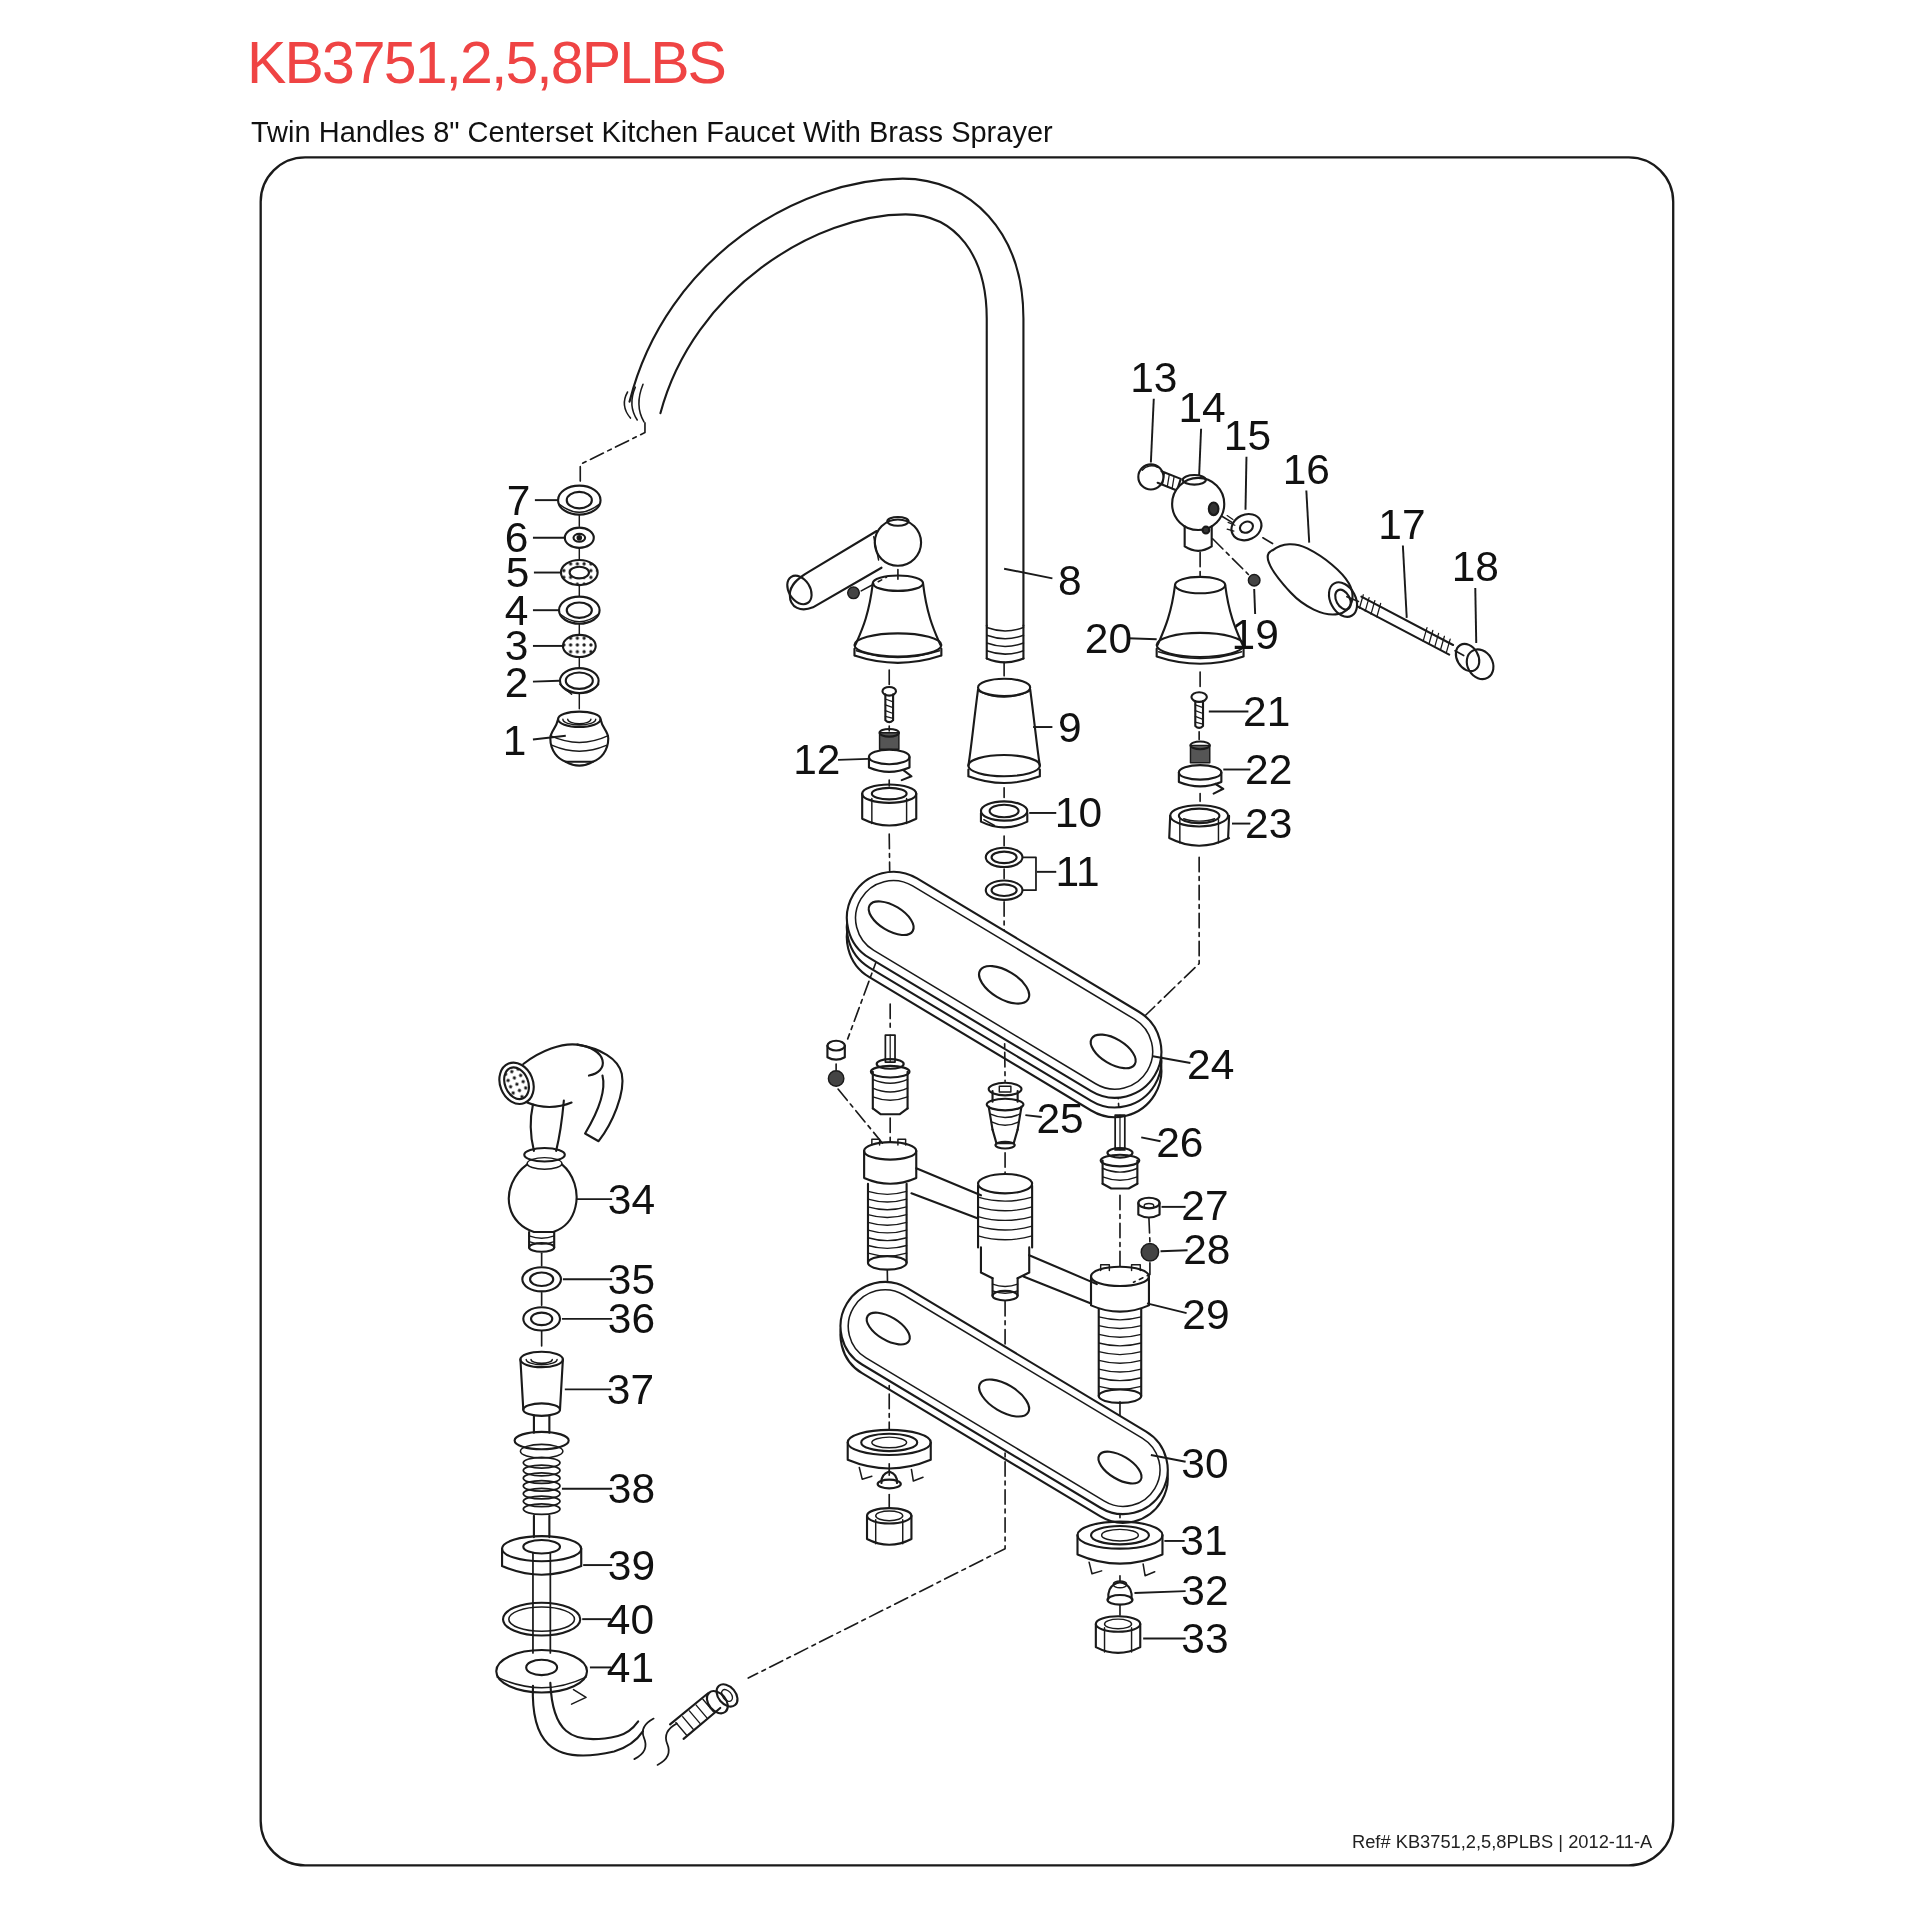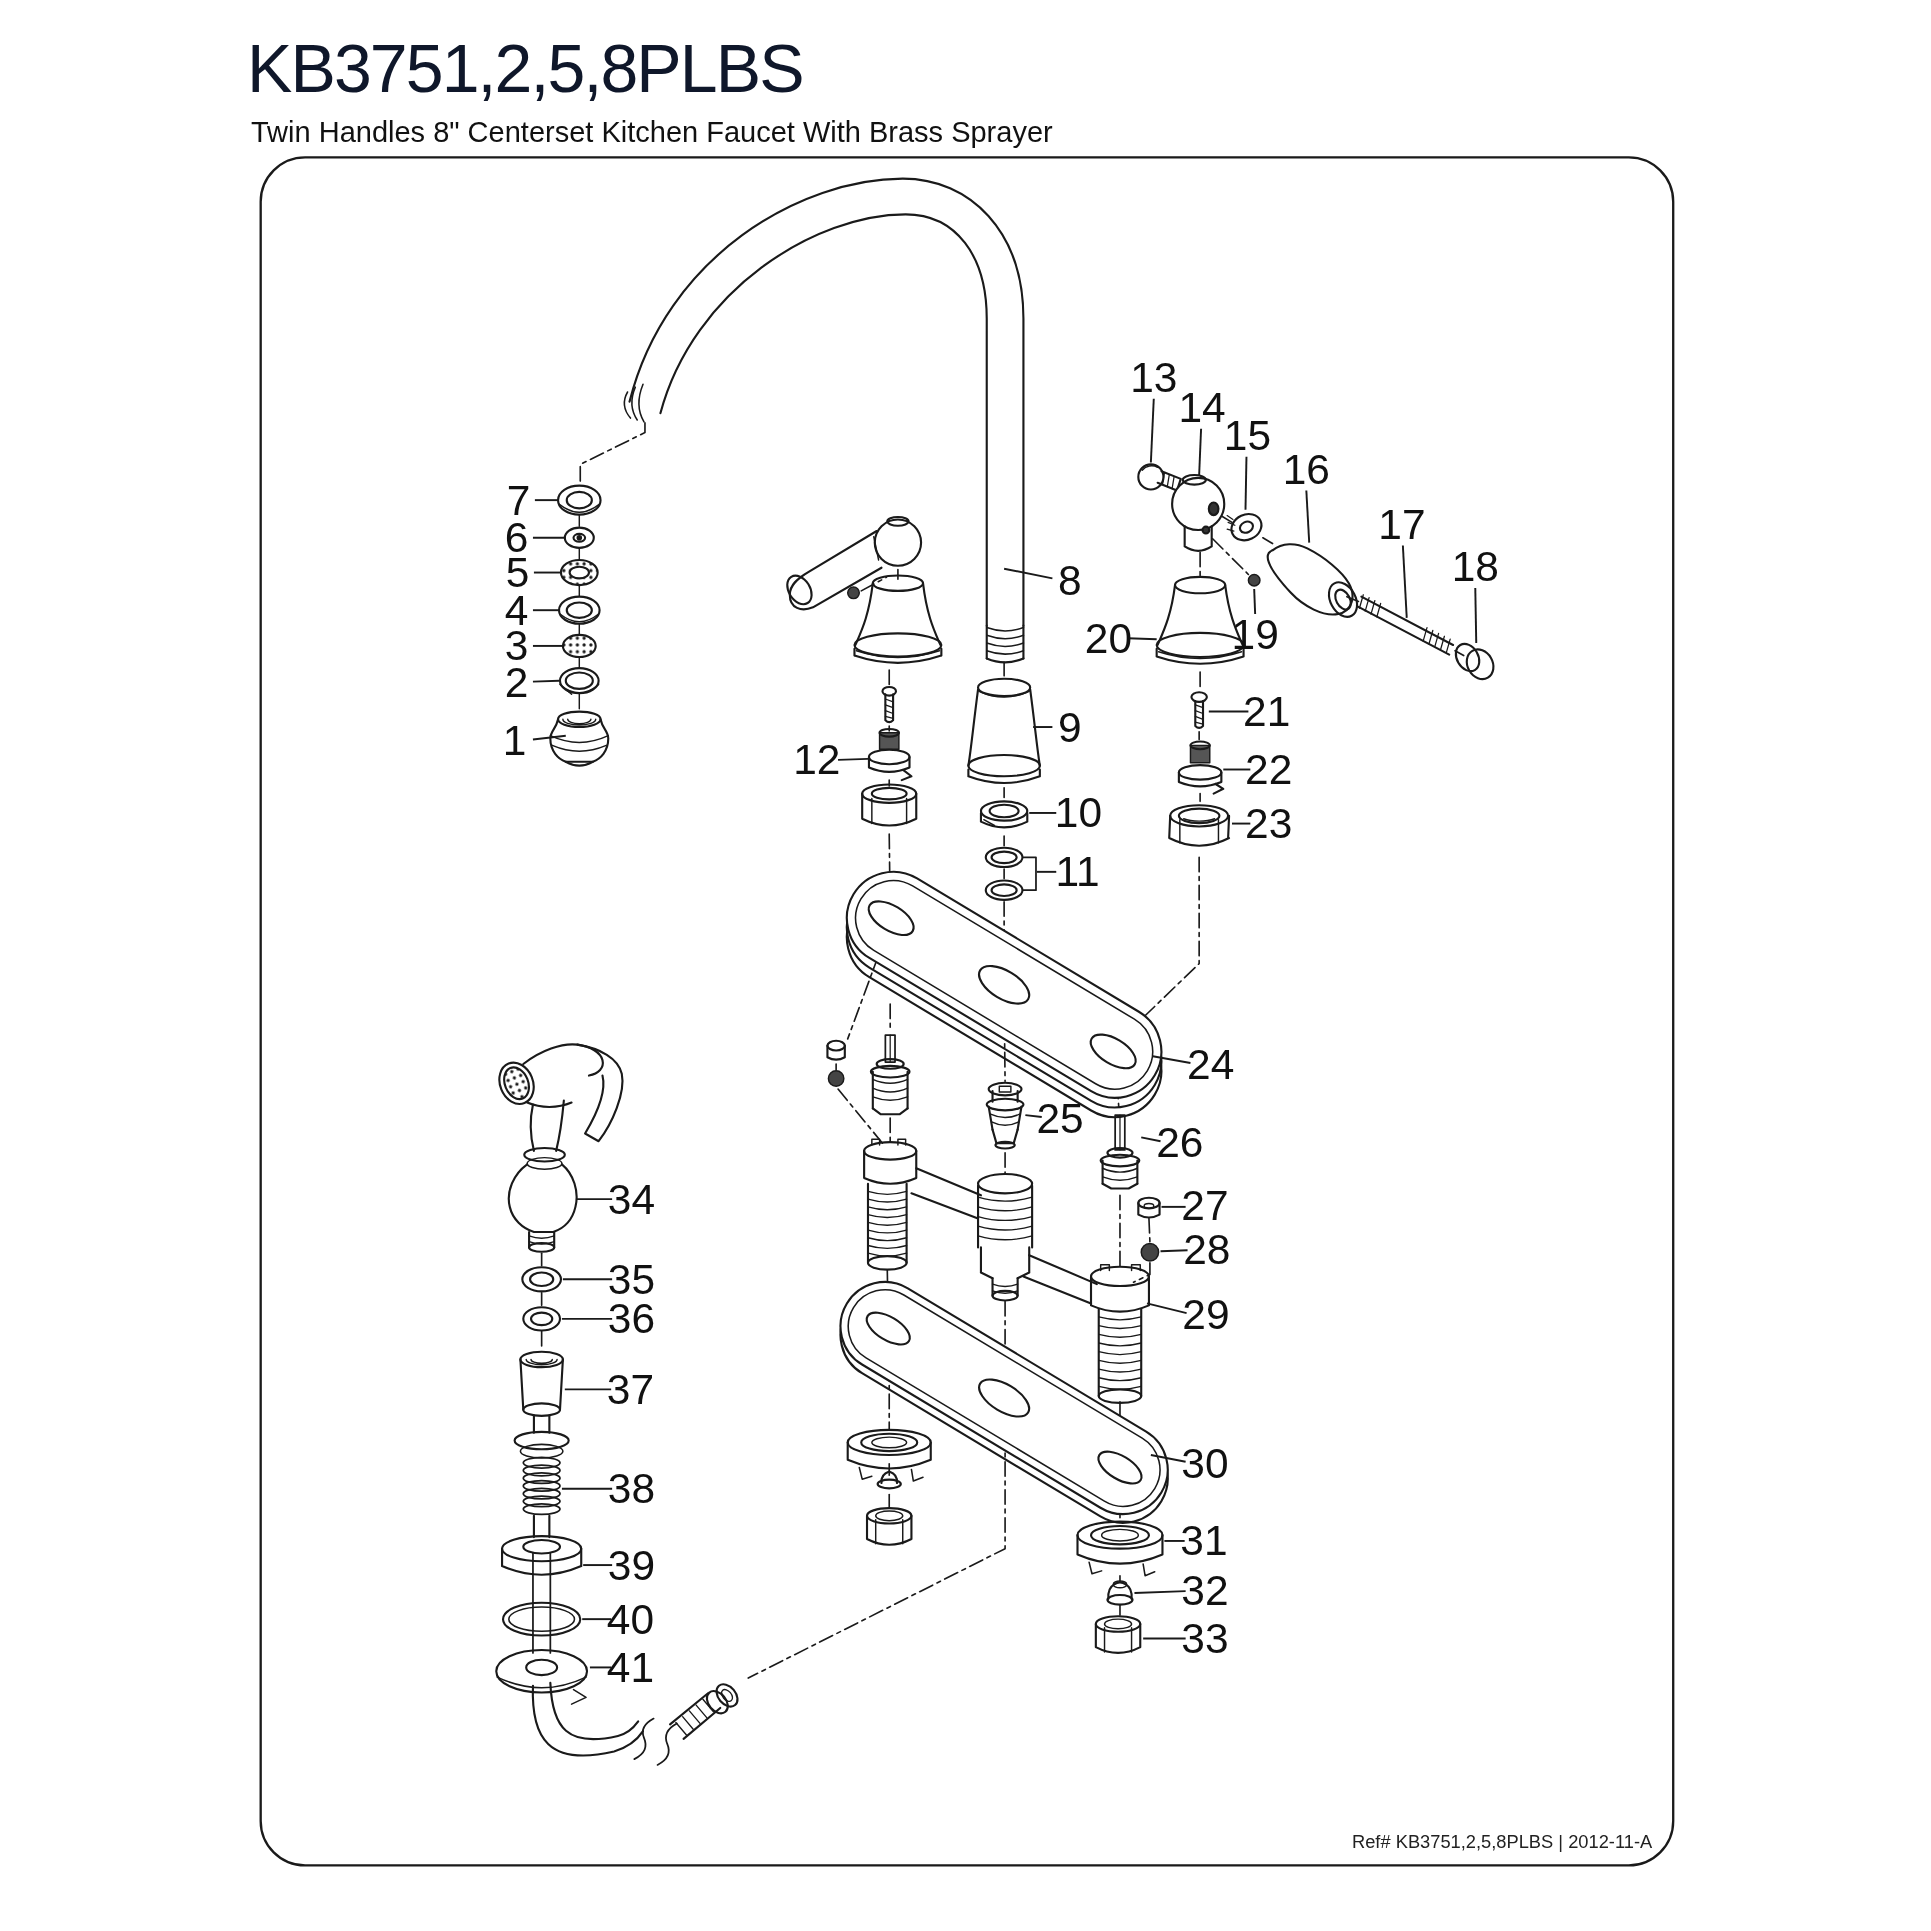--- a/index.html
+++ b/index.html
@@ -1,19 +1,19 @@
 <!DOCTYPE html>
 <html><head>
 <meta charset="utf-8">
 <style>
   html,body{margin:0;padding:0;background:#e8e8e8;}
   .canvas{position:relative;width:1931px;height:1931px;background:#ffffff;overflow:hidden;
           font-family:"Liberation Sans", sans-serif;color:#111;}
-  .doc-title{position:absolute;left:247px;top:29px;font-size:68px;letter-spacing:-1.9px;
-             color:#0f172a;white-space:nowrap;}
+  .doc-title{position:absolute;left:247px;top:29px;font-size:59px;letter-spacing:-1.9px;
+             color:#ef4444;white-space:nowrap;}
   .doc-subtitle{position:absolute;left:251px;top:116px;font-size:29px;letter-spacing:0;
                 color:#111;white-space:nowrap;}
   .ref-text{position:absolute;left:1352px;top:1831px;width:290px;text-align:right;
             font-size:18.3px;color:#222;white-space:nowrap;}
   svg.art{position:absolute;left:0;top:0;}
   #art-static path, #art-static ellipse, #art-static circle, #art-static line, #art-static rect, #art-static polyline{
       vector-effect:none;}
   #callout-layer line{stroke:#1a1a1a;stroke-width:2;}
   #callout-layer text{fill:#111;font-size:44px;font-family:"Liberation Sans",sans-serif;
       text-anchor:middle;dominant-baseline:central;}

